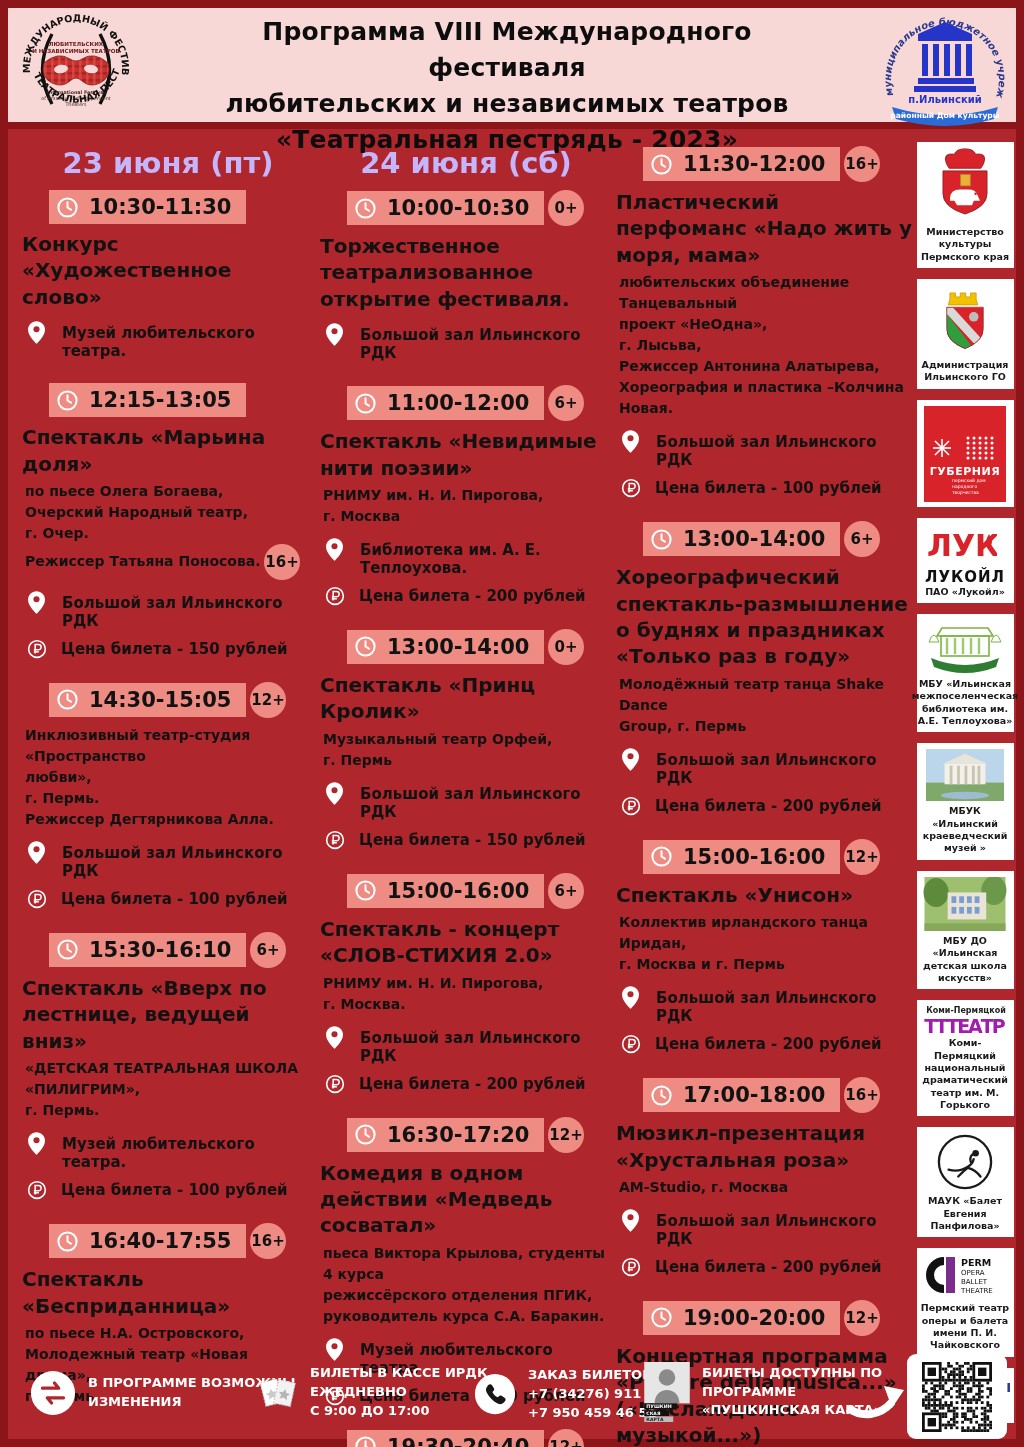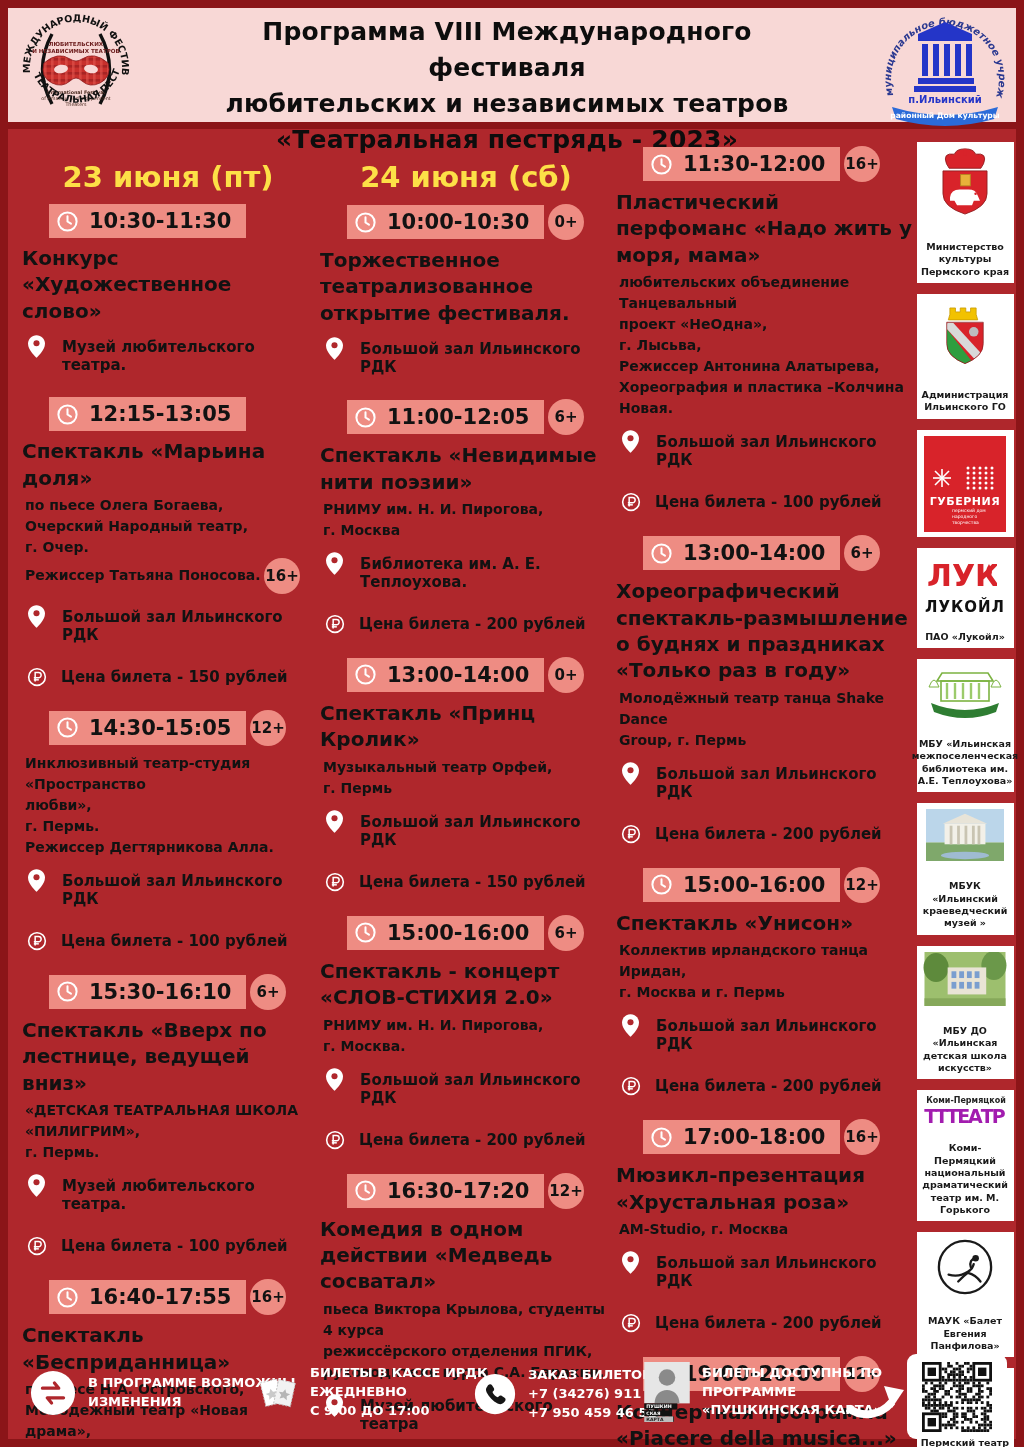--- a/index.html
+++ b/index.html
@@ -10,36 +10,36 @@
   body{background:var(--frame);font-family:"DejaVu Sans",sans-serif;position:relative;overflow:hidden;}
   .poster{position:absolute;left:8px;top:8px;width:1008px;height:1431px;background:var(--bg);}
   .header{position:absolute;top:0;left:0;width:100%;height:121px;background:var(--hdr);border-bottom:7px solid var(--frame);}
   .logo-left{position:absolute;left:8px;top:1px;}
   .logo-right{position:absolute;right:4px;top:1px;}
   .title{position:absolute;left:200px;right:210px;top:6px;text-align:center;font-weight:bold;color:#0d0d0d;font-size:25px;line-height:36px;letter-spacing:.2px;}
   .col{position:absolute;top:130px;}
   .col1{left:14px;width:292px;}
   .col2{left:312px;width:292px;}
   .col3{left:608px;width:296px;top:138px;}
-  .day-header{color:#fde047;font-size:29px;font-weight:bold;text-align:center;margin:22px 0 10px;}
+  .day-header{color:#c4b5fd;font-size:29px;font-weight:bold;text-align:center;margin:8px 0 10px;}
   .event{margin-bottom:23px;}
   .time-row{display:flex;align-items:center;justify-content:space-between;width:264px;margin-bottom:7px;padding-left:27px;}
   .time-box{display:inline-flex;align-items:center;gap:10px;background:var(--hl);padding:5px 15px 5px 7px;}
   .time-text{font-size:21px;font-weight:bold;color:var(--ink);white-space:nowrap;}
   .age-badge{width:36px;height:36px;border-radius:50%;background:var(--hl);color:var(--ink);font-weight:bold;font-size:15px;display:flex;align-items:center;justify-content:center;flex:0 0 36px;}
   .event-title{font-size:20px;font-weight:bold;color:var(--ink);line-height:1.32;margin-bottom:4px;}
   .event-detail{font-size:14px;font-weight:bold;color:var(--ink);line-height:1.5;padding-left:3px;}
   .detail-flex{display:flex;justify-content:space-between;align-items:center;padding-right:14px;}
   .loc-row{display:flex;align-items:flex-start;gap:17px;margin-top:11px;padding-left:6px;}
   .loc-text{font-size:15px;font-weight:bold;color:var(--ink);padding-top:3px;}
-  .price-row{display:flex;align-items:center;gap:14px;margin-top:23px;padding-left:5px;}
+  .price-row{display:flex;align-items:center;gap:14px;margin-top:9px;padding-left:5px;}
   .price-text{font-size:15px;font-weight:bold;color:var(--ink);}
   .icon{display:inline-flex;align-items:center;justify-content:center;}
   .sidebar{position:absolute;left:906px;top:134px;width:102px;display:flex;flex-direction:column;gap:11px;align-items:center;}
-  .sponsor-card{background:#fff;width:97px;padding:6px 3px 5px;display:flex;flex-direction:column;align-items:center;gap:15px;}
+  .sponsor-card{background:#fff;width:97px;padding:6px 3px 5px;display:flex;flex-direction:column;align-items:center;gap:0;}
   .sponsor-caption{font-size:9.5px;font-weight:bold;color:#1a1a1a;text-align:center;line-height:1.3;}
   .komi-top{font-size:8px;font-weight:bold;color:#222;align-self:flex-start;padding-left:2px;}
   .komi-word{font-size:19px;font-weight:bold;color:#a21caf;letter-spacing:-2px;}
   .luk-word{font-size:15px;font-weight:bold;color:#111;letter-spacing:1px;}
   .gub-box{width:82px;height:96px;background:#D8232A;display:flex;flex-direction:column;align-items:center;justify-content:flex-end;padding-bottom:6px;}
   .gub-word{color:#fff;font-weight:bold;font-size:11px;letter-spacing:.5px;}
   .gub-sub{color:#fff;font-size:4.5px;line-height:1.3;text-align:left;align-self:flex-start;padding-left:28px;}
   .footer{position:absolute;left:0;top:1344px;width:1008px;height:87px;}
   .footer-item{position:absolute;display:flex;gap:12px;align-items:center;color:#fff;}
   .footer-text{font-size:13px;font-weight:bold;line-height:1.45;}
@@ -296,21 +296,21 @@
       </div>
       <div class="event">
         <div class="time-row">
           <div class="time-box">
             <span class="icon">
               <svg viewBox="0 0 24 24" width="23" height="23">
                 <circle cx="12" cy="12" r="9.5" fill="none" stroke="#fff" stroke-width="2.1"></circle>
                 <path d="M12 6.5V12l3.6 2.2" stroke="#fff" stroke-width="2.1" fill="none" stroke-linecap="round"></path>
               </svg>
             </span>
-            <span class="time-text">11:00-12:05</span>
+            <span class="time-text">11:00-12:00</span>
           </div>
           <span class="age-badge">6+</span>
         </div>
         <div class="event-title">Спектакль «Невидимые нити поэзии»</div>
         <div class="event-detail">РНИМУ им. Н. И. Пирогова,</div>
         <div class="event-detail">г. Москва</div>
         <div class="loc-row">
           <span class="icon">
             <svg viewBox="0 0 24 32" width="17" height="23">
               <path d="M12 0C5.4 0 0 5.4 0 12c0 9 12 20 12 20s12-11 12-20C24 5.4 18.6 0 12 0z" fill="#fff"></path>

